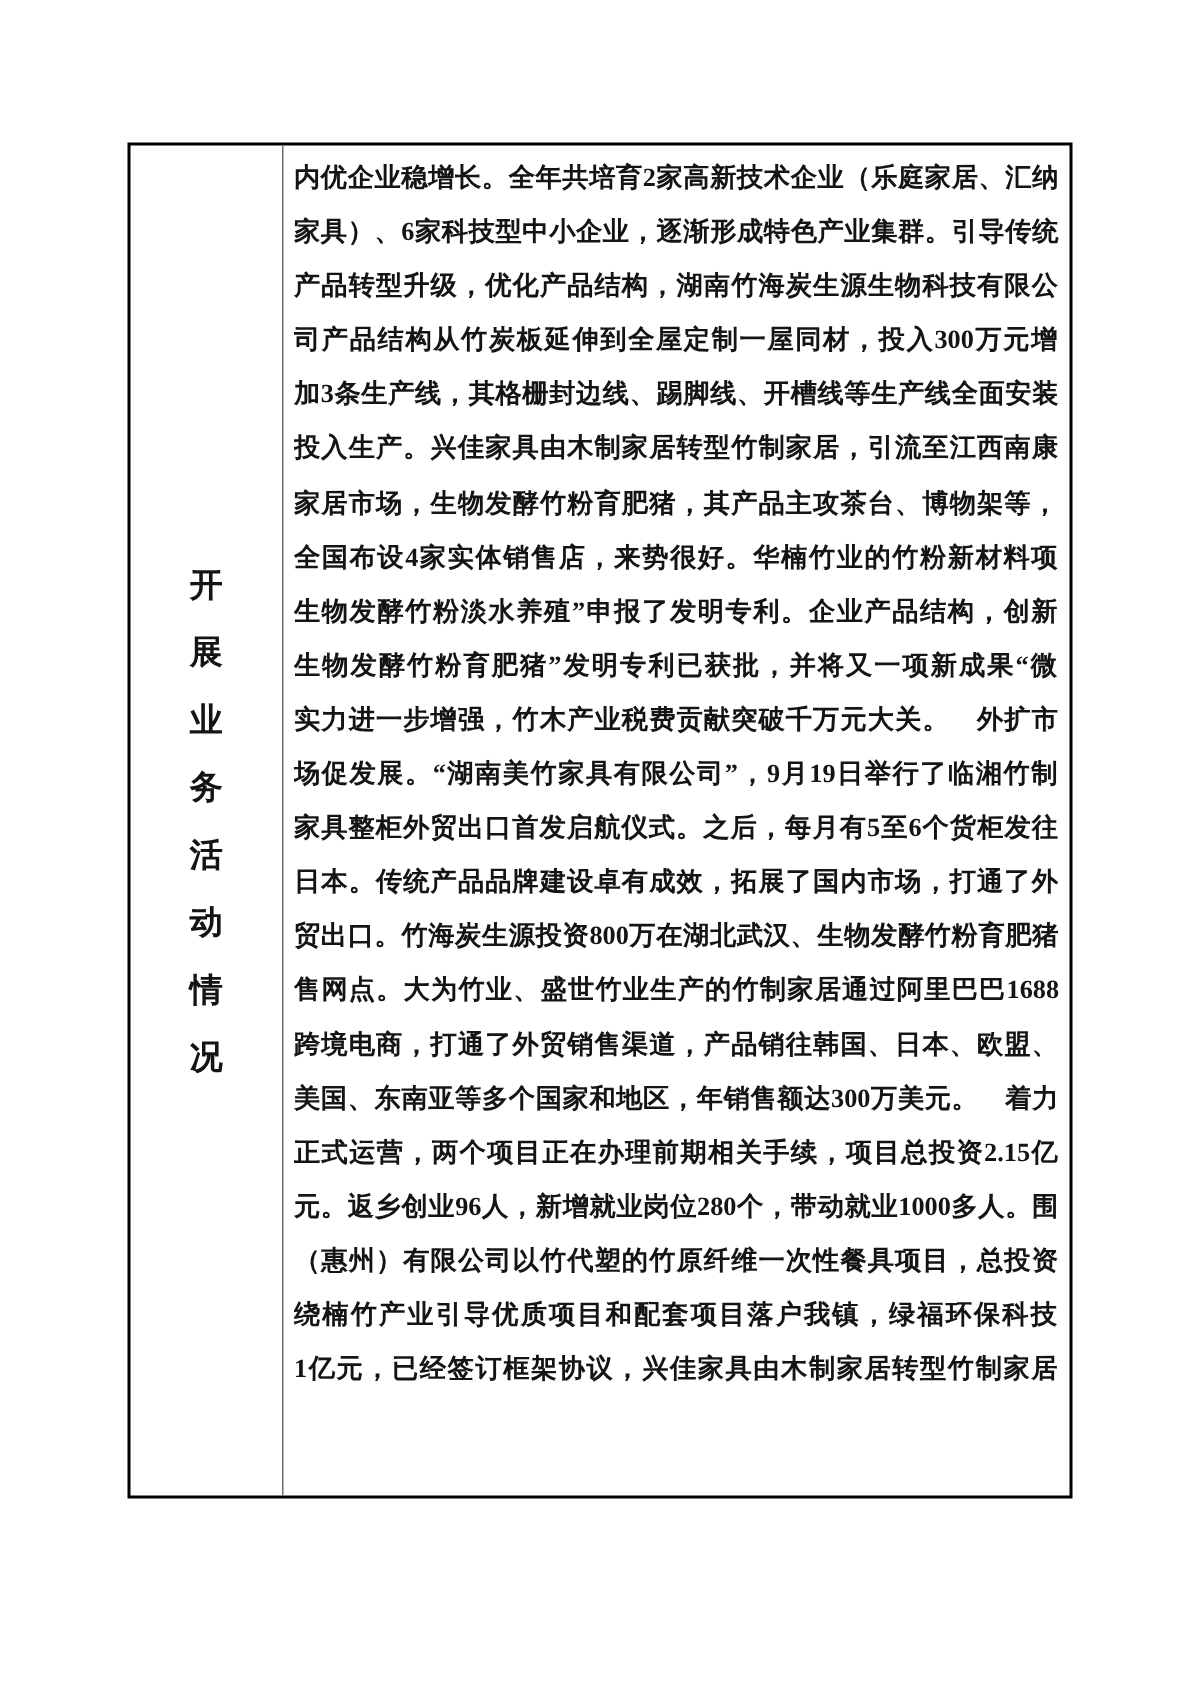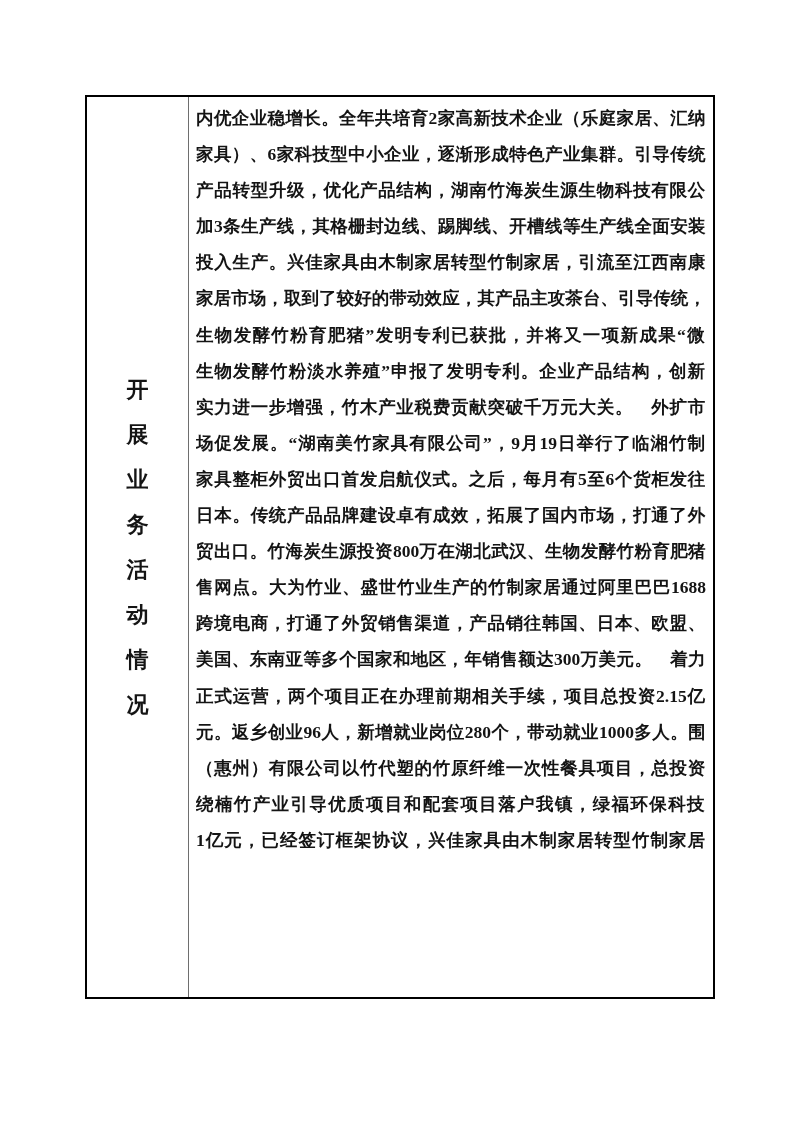--- a/index.html
+++ b/index.html
@@ -82,25 +82,27 @@
       <span class="label-char">活</span>
       <span class="label-char">动</span>
       <span class="label-char">情</span>
       <span class="label-char">况</span>
     </div>
 
     <div class="content-cell">
       <div class="text-line">内优企业稳增长。全年共培育2家高新技术企业（乐庭家居、汇纳</div>
       <div class="text-line">家具）、6家科技型中小企业，逐渐形成特色产业集群。引导传统</div>
       <div class="text-line">产品转型升级，优化产品结构，湖南竹海炭生源生物科技有限公</div>
+      <div class="text-line">司产品结构从竹炭板延伸到全屋定制一屋同材，投入300万元增</div>
       <div class="text-line">加3条生产线，其格栅封边线、踢脚线、开槽线等生产线全面安装</div>
       <div class="text-line">投入生产。兴佳家具由木制家居转型竹制家居，引流至江西南康</div>
-      <div class="text-line">家居市场，取到了较好的带动效应，其产品主攻茶台、引导传统，</div>
+      <div class="text-line">家居市场，生物发酵竹粉育肥猪，其产品主攻茶台、博物架等，</div>
+      <div class="text-line">全国布设4家实体销售店，来势很好。华楠竹业的竹粉新材料项</div>
+      <div class="text-line">生物发酵竹粉淡水养殖”申报了发明专利。企业产品结构，创新</div>
       <div class="text-line">生物发酵竹粉育肥猪”发明专利已获批，并将又一项新成果“微</div>
-      <div class="text-line">生物发酵竹粉淡水养殖”申报了发明专利。企业产品结构，创新</div>
       <div class="text-line">实力进一步增强，竹木产业税费贡献突破千万元大关。　外扩市</div>
       <div class="text-line">场促发展。“湖南美竹家具有限公司”，9月19日举行了临湘竹制</div>
       <div class="text-line">家具整柜外贸出口首发启航仪式。之后，每月有5至6个货柜发往</div>
       <div class="text-line">日本。传统产品品牌建设卓有成效，拓展了国内市场，打通了外</div>
       <div class="text-line">贸出口。竹海炭生源投资800万在湖北武汉、生物发酵竹粉育肥猪</div>
       <div class="text-line">售网点。大为竹业、盛世竹业生产的竹制家居通过阿里巴巴1688</div>
       <div class="text-line">跨境电商，打通了外贸销售渠道，产品销往韩国、日本、欧盟、</div>
       <div class="text-line">美国、东南亚等多个国家和地区，年销售额达300万美元。　着力</div>
       <div class="text-line">正式运营，两个项目正在办理前期相关手续，项目总投资2.15亿</div>
       <div class="text-line">元。返乡创业96人，新增就业岗位280个，带动就业1000多人。围</div>

